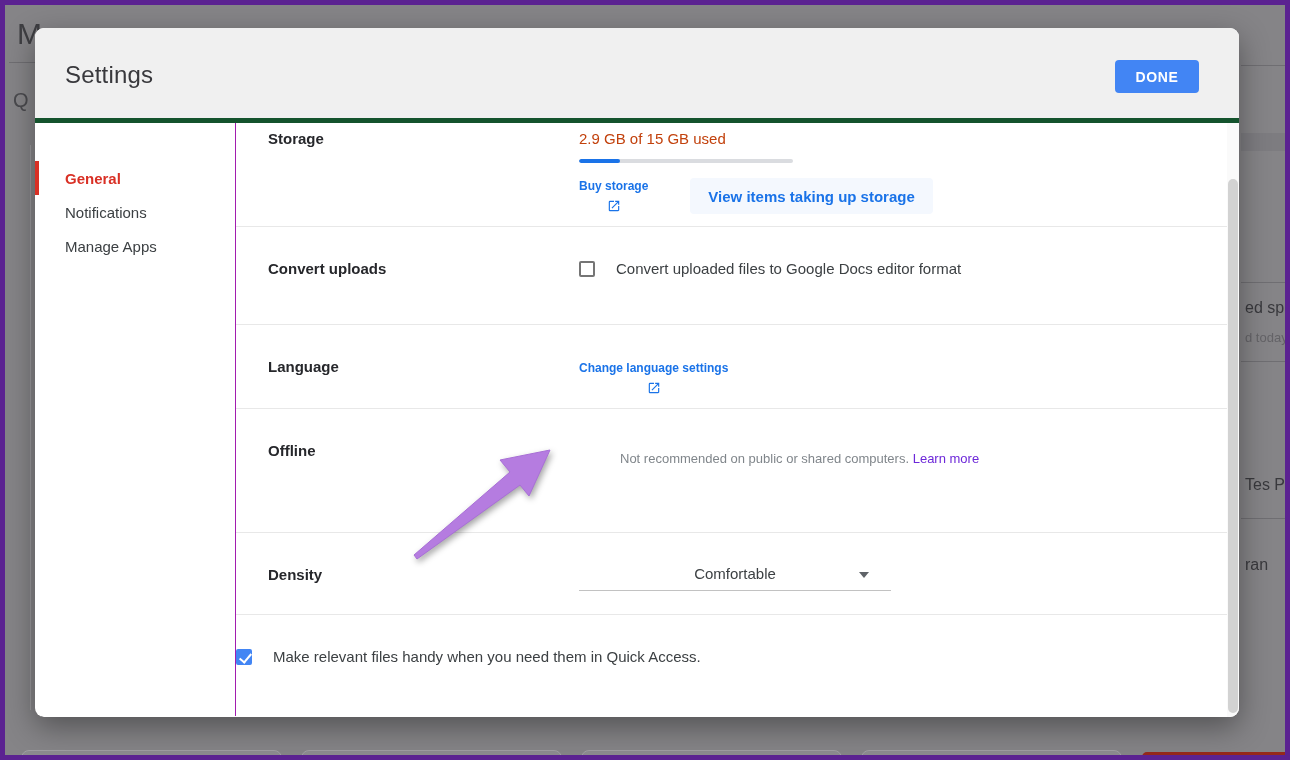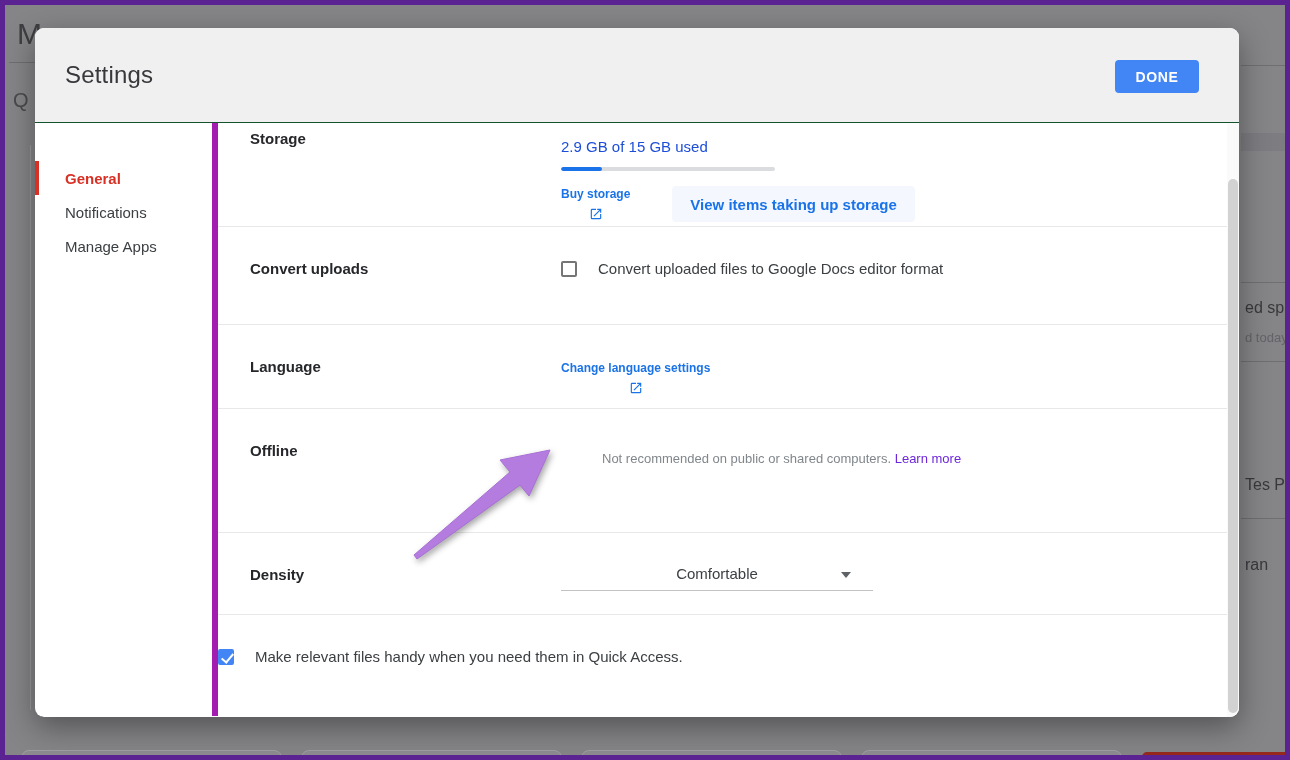--- a/index.html
+++ b/index.html
@@ -33,39 +33,39 @@
 
   
   .modal {
     position: absolute; left: 30px; top: 23px; width: 1204px; height: 689px;
     background: #ffffff; border-radius: 9px; z-index: 2;
     box-shadow: 0 10px 30px rgba(0,0,0,0.38);
     overflow: hidden;
   }
   .modal-header {
     position: relative; height: 95px; background: #f0f0f0;
-    border-bottom: 1px solid #14532d;
+    border-bottom: 5px solid #14532d;
   }
   .modal-title {
     position: absolute; left: 30px; top: 33px;
     font-size: 24px; color: #38383c; letter-spacing: 0.2px;
   }
   .done-btn {
     position: absolute; right: 40px; top: 32px; width: 84px; height: 33px;
     background: #4285f4; color: #fff; font-size: 14px; font-weight: bold;
     letter-spacing: 0.6px; border: none; border-radius: 4px;
     font-family: "Liberation Sans", sans-serif; cursor: pointer;
     display: flex; align-items: center; justify-content: center;
   }
 
   .modal-body { position: relative; display: flex; height: 593px; }
 
   
   .sidebar {
-    width: 183px; border-right: 6px solid #a21caf; padding-top: 38px;
+    width: 201px; border-right: 1px solid #a21caf; padding-top: 38px;
     flex-shrink: 0; position: relative; height: 100%;
   }
   .side-item {
     position: relative; height: 34px; display: flex; align-items: center;
     padding-left: 30px; font-size: 15px; color: #3c4043; cursor: pointer;
   }
   .side-item.active { color: #d93025; font-weight: bold; }
   .active-bar {
     position: absolute; left: 0; top: 0; width: 4px; height: 34px; background: #d93025;
   }
@@ -81,21 +81,21 @@
   .row-control { flex: 1; padding-top: 33px; font-size: 15px; color: #3c4043; }
 
   .row-storage { height: 104px; }
   .row-storage .row-label, .row-storage .row-control { padding-top: 7px; }
   .row-convert { height: 98px; }
   .row-language { height: 84px; }
   .row-offline { height: 124px; }
   .row-density { height: 82px; }
   .row-suggestions { height: 102px; }
 
-  .usage-text { font-size: 15px; color: #1d4ed8; margin-top: 8px; }
+  .usage-text { font-size: 15px; color: #c2410c; }
   .progress-track {
     margin-top: 12px; width: 214px; height: 4px; background: #dadce0; border-radius: 2px;
     overflow: hidden;
   }
   .progress-fill { height: 100%; background: #1a73e8; border-radius: 2px; }
   .storage-actions { margin-top: 15px; display: flex; align-items: center; }
   .link {
     color: #1a73e8; font-weight: bold; font-size: 12px; text-decoration: none;
     display: inline-flex; align-items: center; gap: 6px; cursor: pointer; flex-direction: column;
   }

